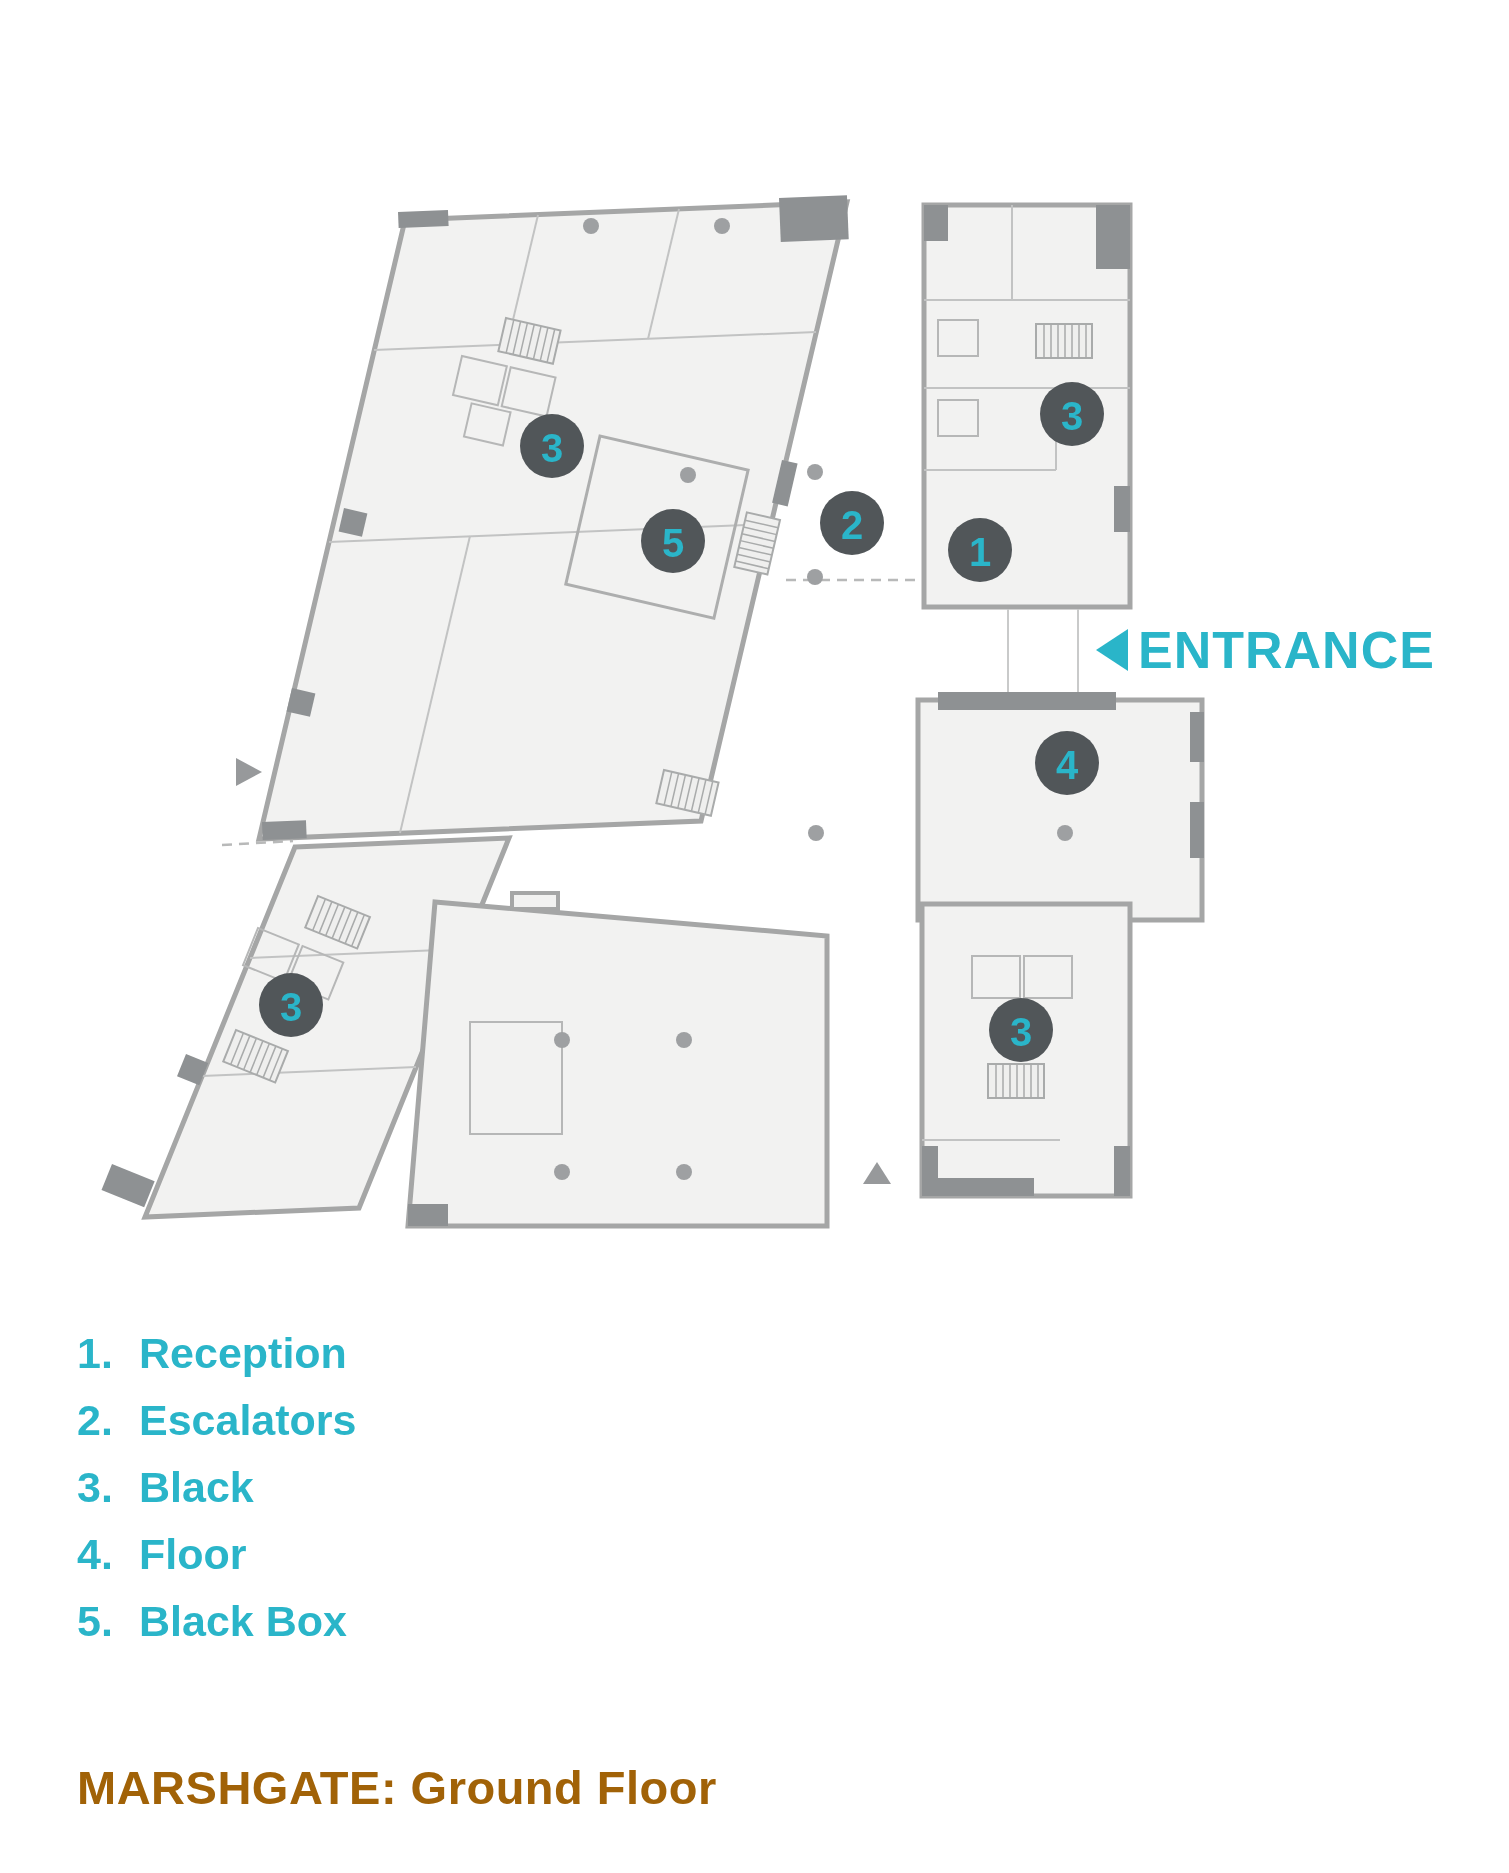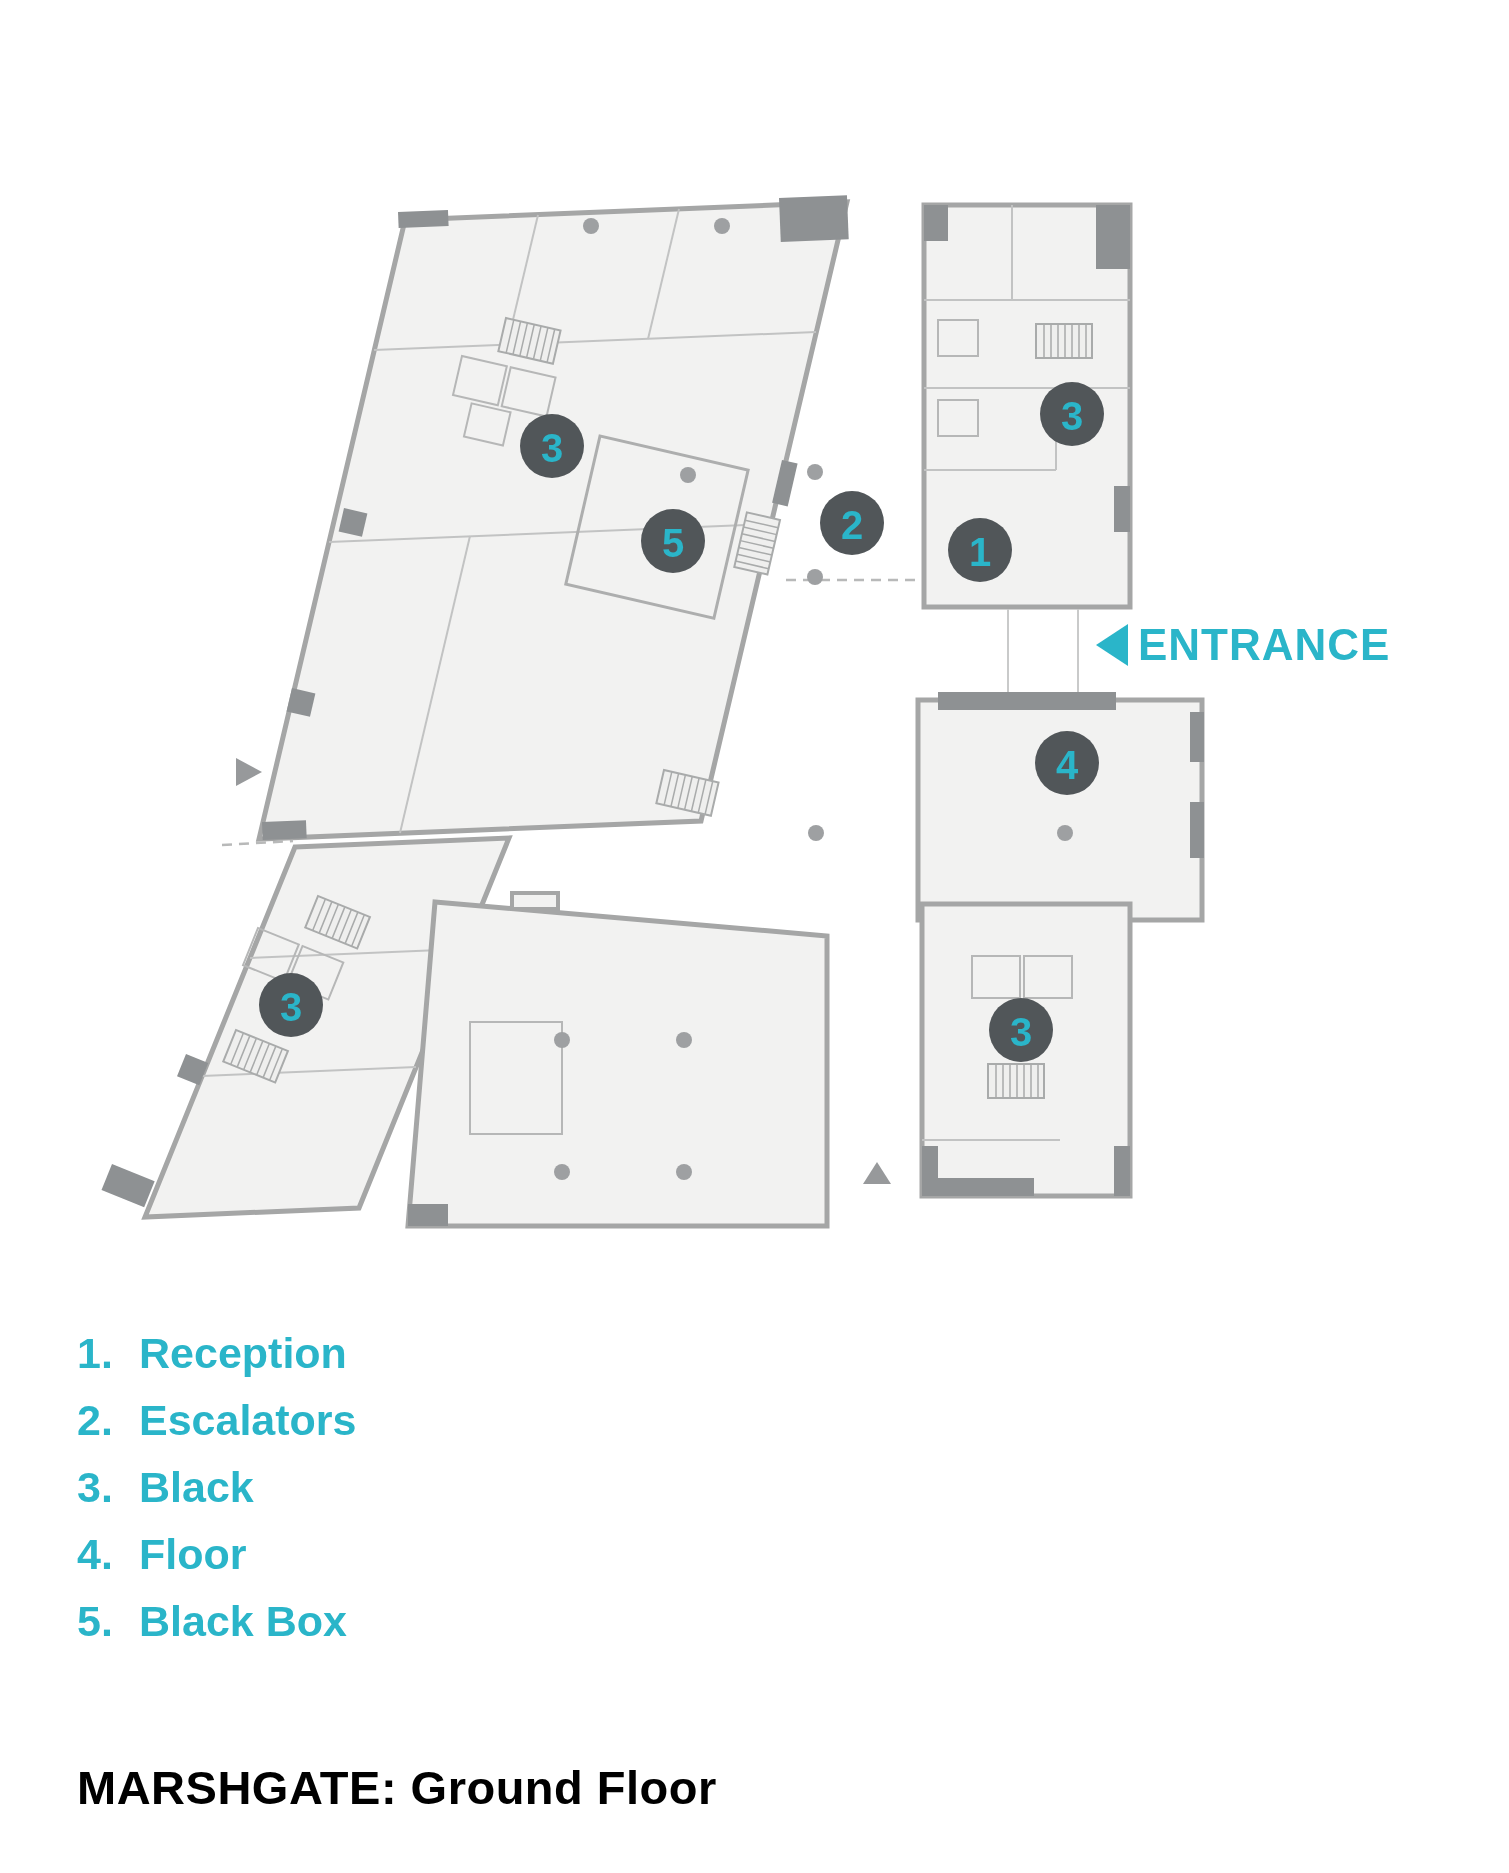--- a/index.html
+++ b/index.html
@@ -16,26 +16,26 @@
   .entrance{
     position:absolute;left:1096px;top:620px;
     display:flex;align-items:center;gap:10px;color:#2AB5C9;
   }
   .entrance-arrow{
     width:0;height:0;
     border-top:21px solid transparent;
     border-bottom:21px solid transparent;
     border-right:32px solid #2AB5C9;
   }
-  .entrance-label{font-size:44px;font-weight:700;letter-spacing:1px;}
+  .entrance-label{font-size:52px;font-weight:700;letter-spacing:1px;}
   .legend{position:absolute;left:77px;top:1320px;color:#2AB5C9;}
   .legend-row{display:flex;align-items:center;height:67px;font-size:43px;font-weight:700;}
   .legend-num{width:62px;flex:0 0 62px;}
   .title{
-    position:absolute;left:77px;top:1760px;color:#000000;
+    position:absolute;left:77px;top:1760px;color:#a16207;
     font-size:47px;font-weight:700;letter-spacing:0.5px;
   }
 </style>
 </head>
 <body>
 
 <svg class="plan-svg" viewBox="0 0 1509 1873" width="1509" height="1873" aria-label="floor plan drawing">
   <defs>
     <g id="stair">
       <rect width="56" height="34" fill="#EFEFEE" stroke="#A9ABAB" stroke-width="2"></rect>

